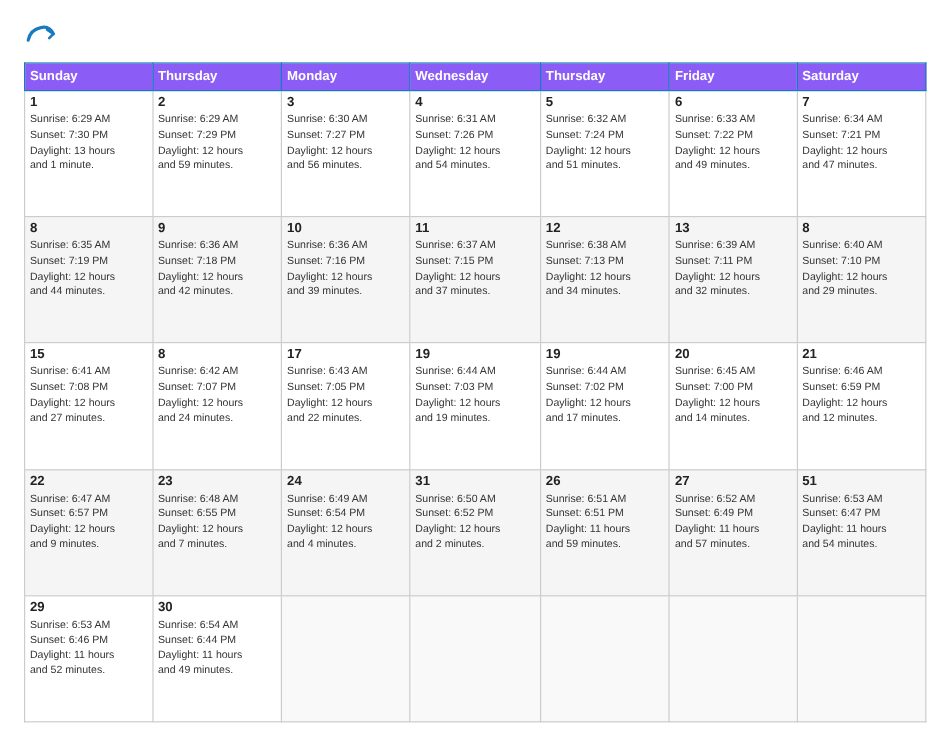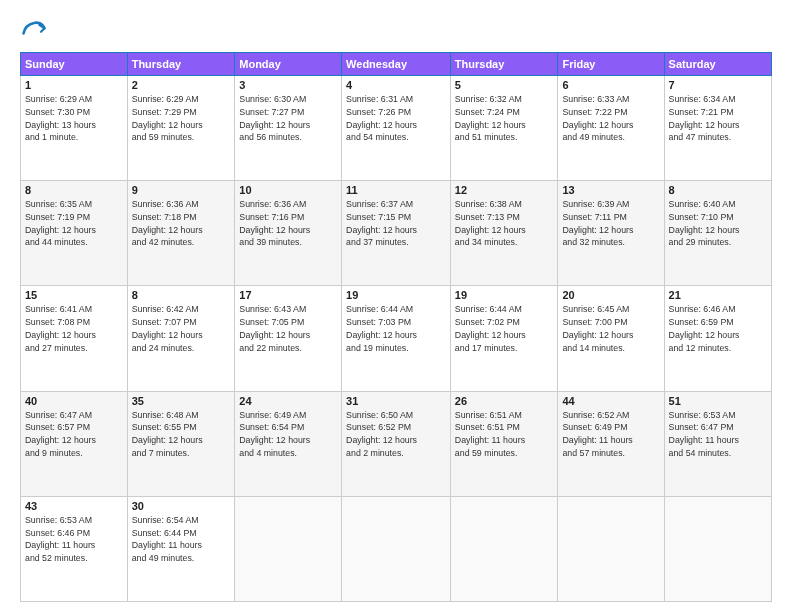--- a/index.html
+++ b/index.html
@@ -216,51 +216,51 @@
         <span class="day-num">20</span>
         <div class="day-info">Sunrise: 6:45 AM<br>Sunset: 7:00 PM<br>Daylight: 12 hours<br>and 14 minutes.</div>
       </td>
           <td>
         <span class="day-num">21</span>
         <div class="day-info">Sunrise: 6:46 AM<br>Sunset: 6:59 PM<br>Daylight: 12 hours<br>and 12 minutes.</div>
       </td>
         </tr>
         <tr>
           <td>
-        <span class="day-num">40</span>
+        <span class="day-num">22</span>
         <div class="day-info">Sunrise: 6:47 AM<br>Sunset: 6:57 PM<br>Daylight: 12 hours<br>and 9 minutes.</div>
       </td>
           <td>
-        <span class="day-num">35</span>
+        <span class="day-num">23</span>
         <div class="day-info">Sunrise: 6:48 AM<br>Sunset: 6:55 PM<br>Daylight: 12 hours<br>and 7 minutes.</div>
       </td>
           <td>
         <span class="day-num">24</span>
         <div class="day-info">Sunrise: 6:49 AM<br>Sunset: 6:54 PM<br>Daylight: 12 hours<br>and 4 minutes.</div>
       </td>
           <td>
         <span class="day-num">31</span>
         <div class="day-info">Sunrise: 6:50 AM<br>Sunset: 6:52 PM<br>Daylight: 12 hours<br>and 2 minutes.</div>
       </td>
           <td>
         <span class="day-num">26</span>
         <div class="day-info">Sunrise: 6:51 AM<br>Sunset: 6:51 PM<br>Daylight: 11 hours<br>and 59 minutes.</div>
       </td>
           <td>
-        <span class="day-num">44</span>
+        <span class="day-num">27</span>
         <div class="day-info">Sunrise: 6:52 AM<br>Sunset: 6:49 PM<br>Daylight: 11 hours<br>and 57 minutes.</div>
       </td>
           <td>
         <span class="day-num">51</span>
         <div class="day-info">Sunrise: 6:53 AM<br>Sunset: 6:47 PM<br>Daylight: 11 hours<br>and 54 minutes.</div>
       </td>
         </tr>
         <tr>
           <td>
-        <span class="day-num">43</span>
+        <span class="day-num">29</span>
         <div class="day-info">Sunrise: 6:53 AM<br>Sunset: 6:46 PM<br>Daylight: 11 hours<br>and 52 minutes.</div>
       </td>
           <td>
         <span class="day-num">30</span>
         <div class="day-info">Sunrise: 6:54 AM<br>Sunset: 6:44 PM<br>Daylight: 11 hours<br>and 49 minutes.</div>
       </td>
           <td class="empty-cell"></td>
           <td class="empty-cell"></td>
           <td class="empty-cell"></td>
           <td class="empty-cell"></td>

